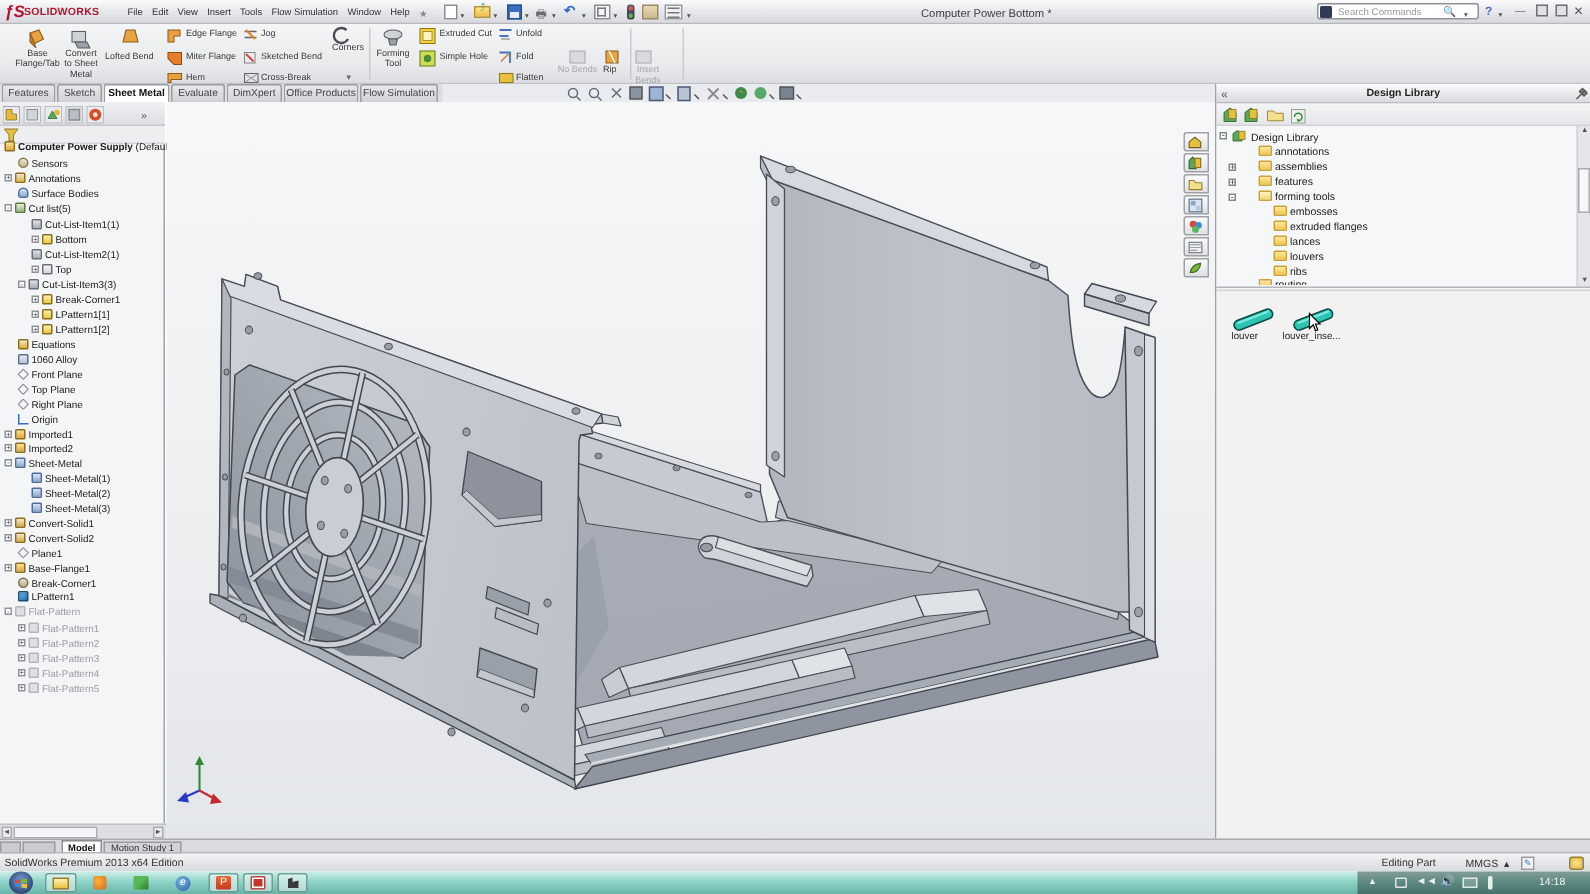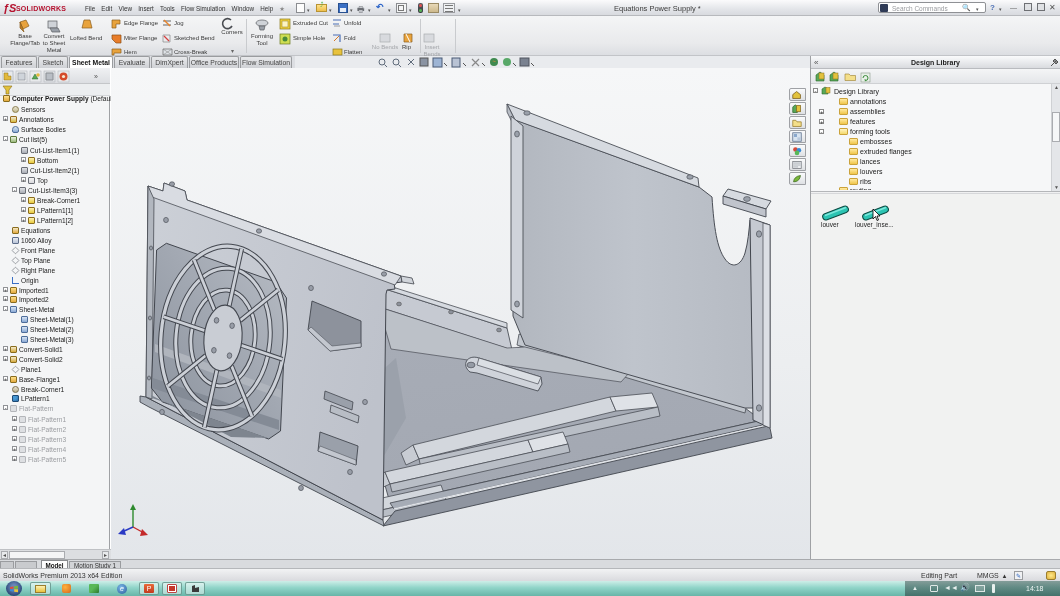--- a/index.html
+++ b/index.html
@@ -72,21 +72,21 @@
  <div class="abs" style="left:418px;top:3px;width:5px;height:10px;background:linear-gradient(#5a5d63,#36393e);border-radius:2px;"></div>
  <div class="abs" style="left:419px;top:4px;width:3px;height:3px;background:#e05252;border-radius:50%;"></div>
  <div class="abs" style="left:419px;top:9px;width:3px;height:3px;background:#58b858;border-radius:50%;"></div>
  <div class="abs" style="left:428px;top:3px;width:11px;height:10px;background:linear-gradient(#e8d9b8,#cdb98c);border:1px solid #9a8a64;"></div>
  <div class="abs" style="left:443px;top:3px;width:12px;height:10px;background:#eef0f2;border:1px solid #9a9ca0;"></div>
  <div class="abs" style="left:445px;top:5px;width:8px;height:1px;background:#777;"></div>
  <div class="abs" style="left:445px;top:8px;width:8px;height:1px;background:#777;"></div>
  <div class="abs" style="left:445px;top:11px;width:8px;height:1px;background:#777;"></div>
  <div class="abs" style="left:458px;top:7px;font-size:5px;color:#555;">▾</div>
 
- <div class="abs" style="left:614px;top:4px;font-size:7.5px;color:#3c3c3c;">Equations Power Supply *</div>
+ <div class="abs" style="left:614px;top:4px;font-size:7.5px;color:#3c3c3c;">Computer Power Bottom *</div>
 
  <div class="abs" style="left:878px;top:2px;width:108px;height:11px;background:#fff;border:1px solid #8f9195;border-radius:2px;"></div>
  <div class="abs" style="left:880px;top:3.5px;width:8px;height:8px;background:#2f3b57;border-radius:1px;"></div>
  <div class="abs" style="left:892px;top:5px;font-size:6.5px;color:#9a9ca0;">Search Commands</div>
  <div class="abs" style="left:962px;top:4px;font-size:7px;color:#777;">🔍</div>
  <div class="abs" style="left:976px;top:6px;font-size:5px;color:#555;">▾</div>
  <div class="abs" style="left:990px;top:3px;font-size:8px;color:#4a6fb5;font-weight:bold;">?</div>
  <div class="abs" style="left:999px;top:6px;font-size:5px;color:#555;">▾</div>
  <div class="abs" style="left:1010px;top:4px;font-size:7px;color:#666;">―</div>
  <div class="abs" style="left:1024px;top:3px;width:8px;height:8px;border:1px solid #6e7074;background:#dfe1e4;"></div>

